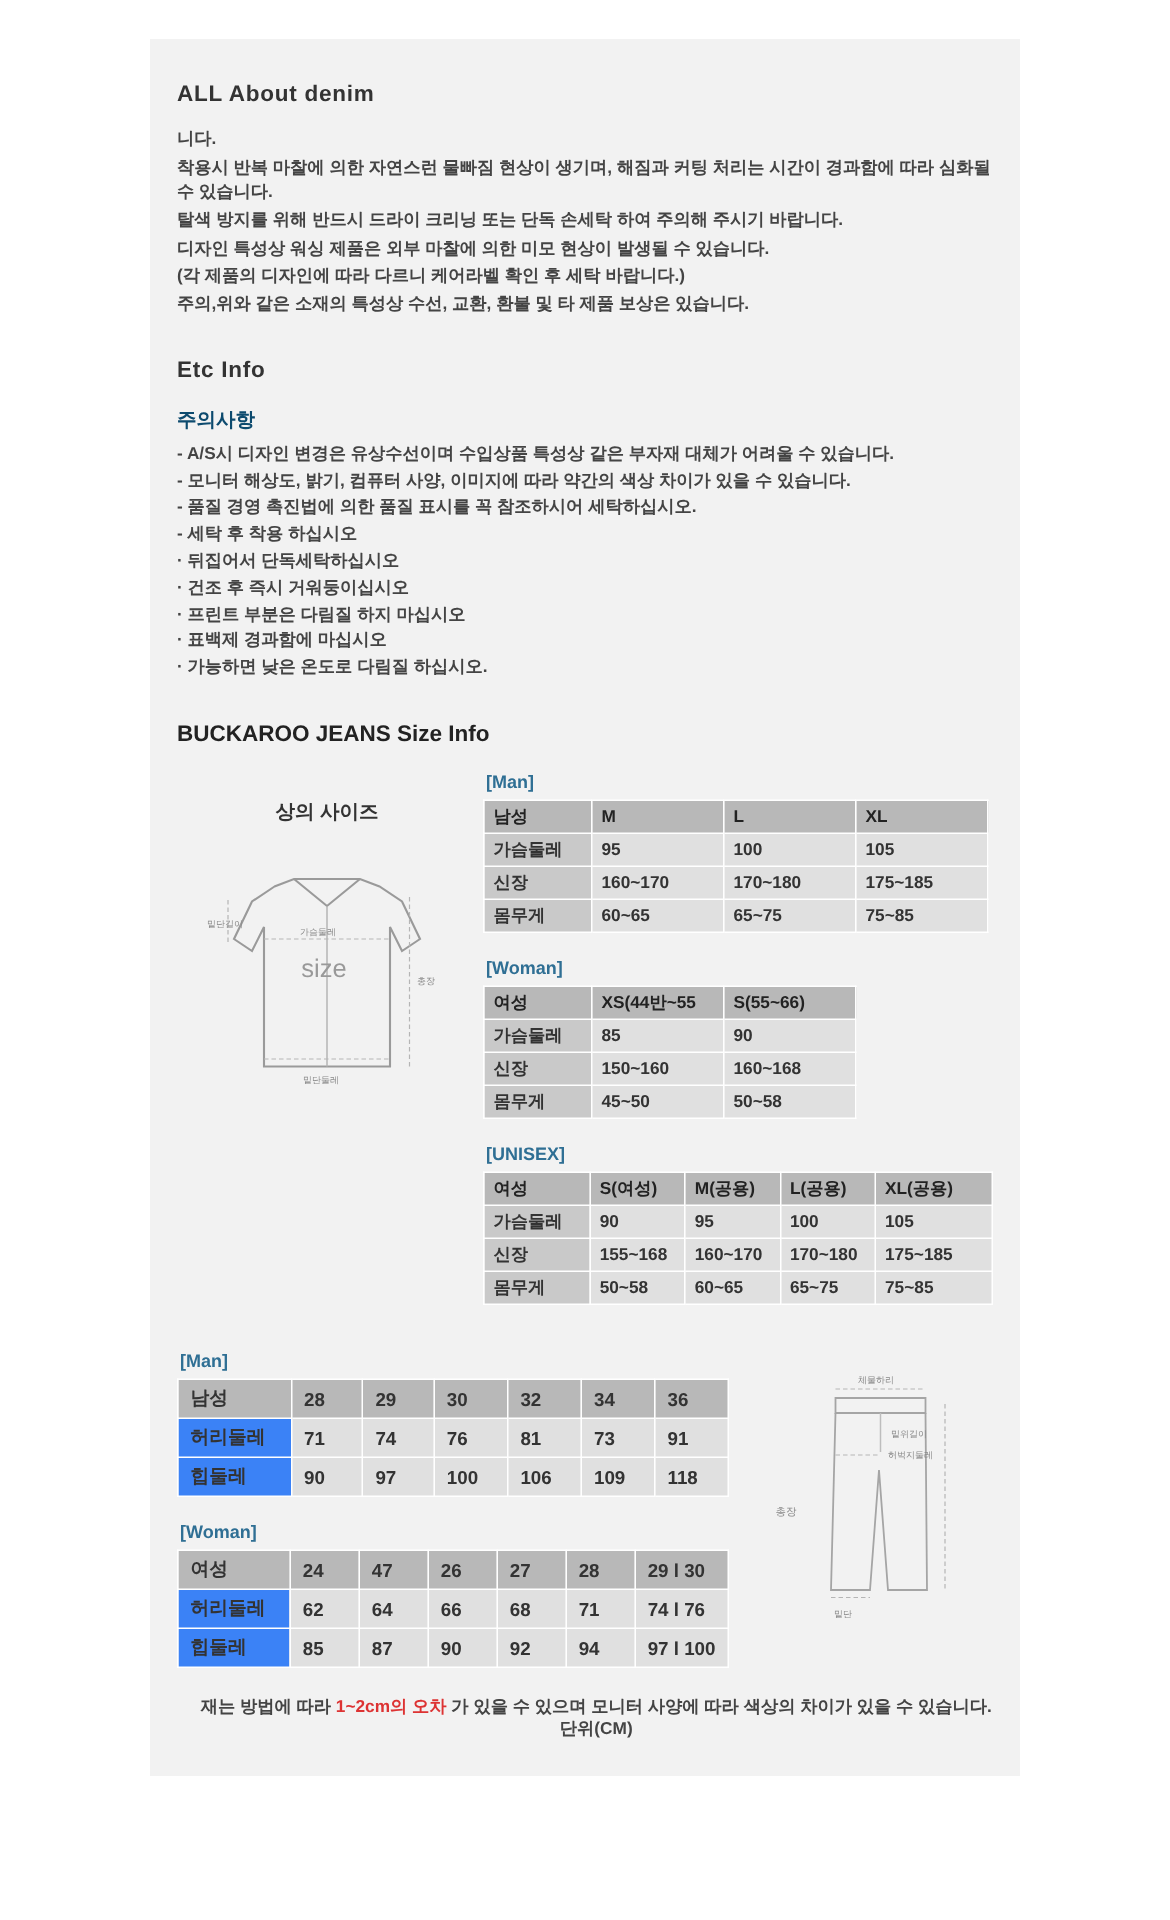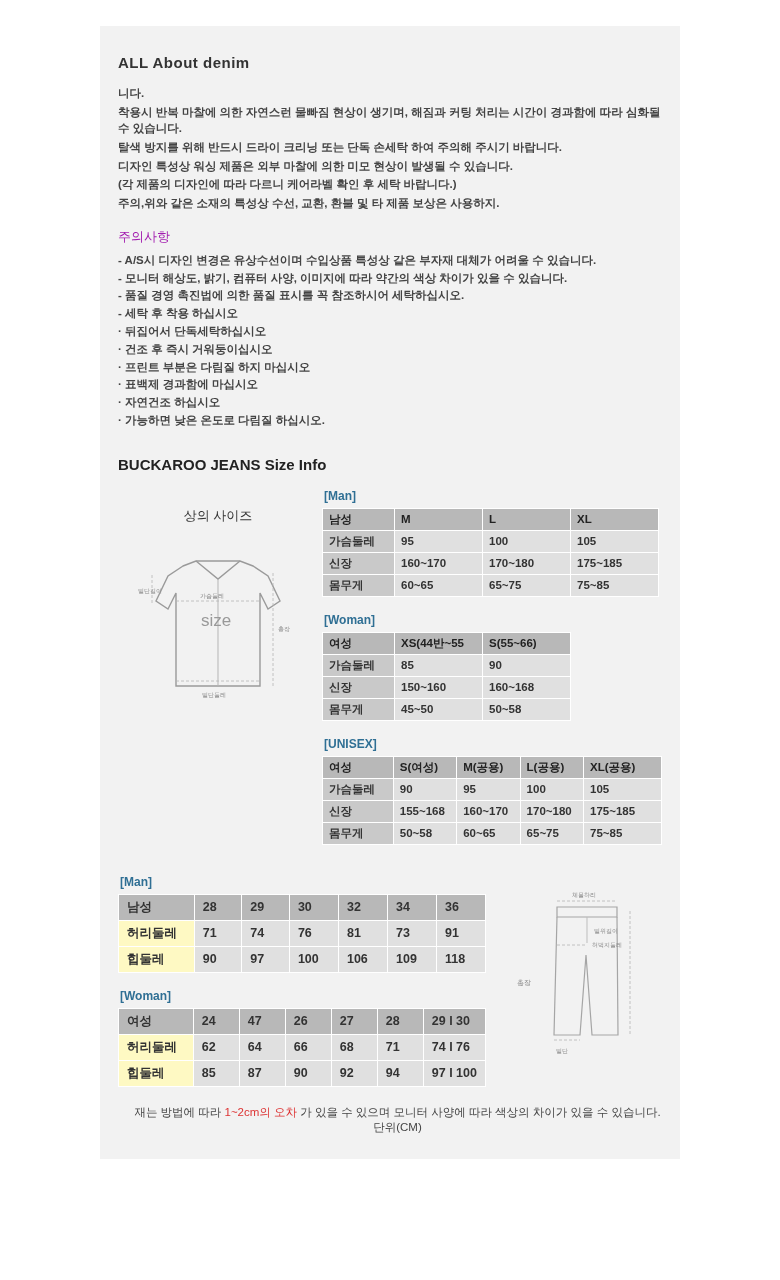--- a/index.html
+++ b/index.html
@@ -30,22 +30,22 @@
   .body-text {
     font-size: 11.5px;
     line-height: 1.45;
     color: #444;
     font-weight: bold;
   }
   .body-text p { margin: 0 0 2px 0; }
 
   .sub-head {
     font-size: 13px;
-    font-weight: normal;
-    color: #a21caf;
+    font-weight: bold;
+    color: #0c4a6e;
     margin: 18px 0 6px 0;
   }
   .sub-head.first { margin-top: 16px; }
 
   .list {
     font-size: 11.5px;
     line-height: 1.55;
     color: #444;
     font-weight: bold;
   }
@@ -54,21 +54,21 @@
   .size-title {
     font-size: 15px;
     font-weight: bold;
     color: #222;
     margin: 26px 0 16px 0;
   }
 
   
   .top-area { display: flex; align-items: flex-start; }
   .illus-col { width: 200px; padding-top: 18px; text-align: center; }
-  .illus-title { font-size: 13px; font-weight: normal; color: #333; margin-bottom: 6px; }
+  .illus-title { font-size: 13px; font-weight: bold; color: #333; margin-bottom: 6px; }
 
   .tables-col { flex: 1; padding-left: 4px; }
 
   .grp-label {
     font-size: 12px;
     font-weight: bold;
     color: #2f6f94;
     margin: 0 0 5px 2px;
   }
   .grp-label.mt { margin-top: 16px; }
@@ -97,25 +97,25 @@
   table.sz2 { border-collapse: collapse; font-size: 12.5px; font-weight: bold; }
   table.sz2 td {
     border: 1px solid #ffffff;
     height: 26px;
     padding: 2px 8px;
     background: #e0e0e0;
     color: #333;
     white-space: nowrap;
   }
   table.sz2 td.hd { background: #b8b8b8; }
-  table.sz2 td.rowhd { background: #fef9c3; }
+  table.sz2 td.rowhd { background: #3b82f6; }
 
   .note {
     font-size: 11.5px;
-    font-weight: normal;
+    font-weight: bold;
     color: #444;
     margin-top: 18px;
     text-align: center;
     margin-left: 15px;
   }
   .note .red { color: #d33; }
 
   .mid-note {
     text-align: center;
     font-size: 13px;
@@ -138,38 +138,38 @@
   <div class="panel">
 
     <h2 class="section-title">ALL About denim</h2>
 
     <div class="body-text">
       <p>니다.</p>
       <p>착용시 반복 마찰에 의한 자연스런 물빠짐 현상이 생기며, 해짐과 커팅 처리는 시간이 경과함에 따라 심화될 수 있습니다.</p>
       <p>탈색 방지를 위해 반드시 드라이 크리닝 또는 단독 손세탁 하여 주의해 주시기 바랍니다.</p>
       <p>디자인 특성상 워싱 제품은 외부 마찰에 의한 미모 현상이 발생될 수 있습니다.</p>
       <p>(각 제품의 디자인에 따라 다르니 케어라벨 확인 후 세탁 바랍니다.)</p>
-      <p>주의,위와 같은 소재의 특성상 수선, 교환, 환불 및 타 제품 보상은 사용하지.</p>
-    </div>
-
+      <p>주의,위와 같은 소재의 특성상 수선, 교환, 환불 및 타 제품 보상은 있습니다.</p>
+    </div>
+
+    <h2 class="section-title mt">Etc Info</h2>
 
     <div class="sub-head first">주의사항</div>
     <div class="list">
       <div>- A/S시 디자인 변경은 유상수선이며 수입상품 특성상 같은 부자재 대체가 어려울 수 있습니다.</div>
       <div>- 모니터 해상도, 밝기, 컴퓨터 사양, 이미지에 따라 약간의 색상 차이가 있을 수 있습니다.</div>
       <div>- 품질 경영 촉진법에 의한 품질 표시를 꼭 참조하시어 세탁하십시오.</div>
     </div>
 
     <div class="list">
       <div>- 세탁 후 착용 하십시오</div>
       <div>· 뒤집어서 단독세탁하십시오</div>
       <div>· 건조 후 즉시 거워둥이십시오</div>
       <div>· 프린트 부분은 다림질 하지 마십시오</div>
       <div>· 표백제 경과함에 마십시오</div>
-      <div>· 자연건조 하십시오</div>
       <div>· 가능하면 낮은 온도로 다림질 하십시오.</div>
     </div>
 
     <h2 class="size-title">BUCKAROO JEANS Size Info</h2>
 
     <div class="top-area">
 
       <div class="illus-col">
         <div class="illus-title">상의 사이즈</div>
         <svg class="illus-svg" width="180" height="190" viewBox="0 0 180 190">

